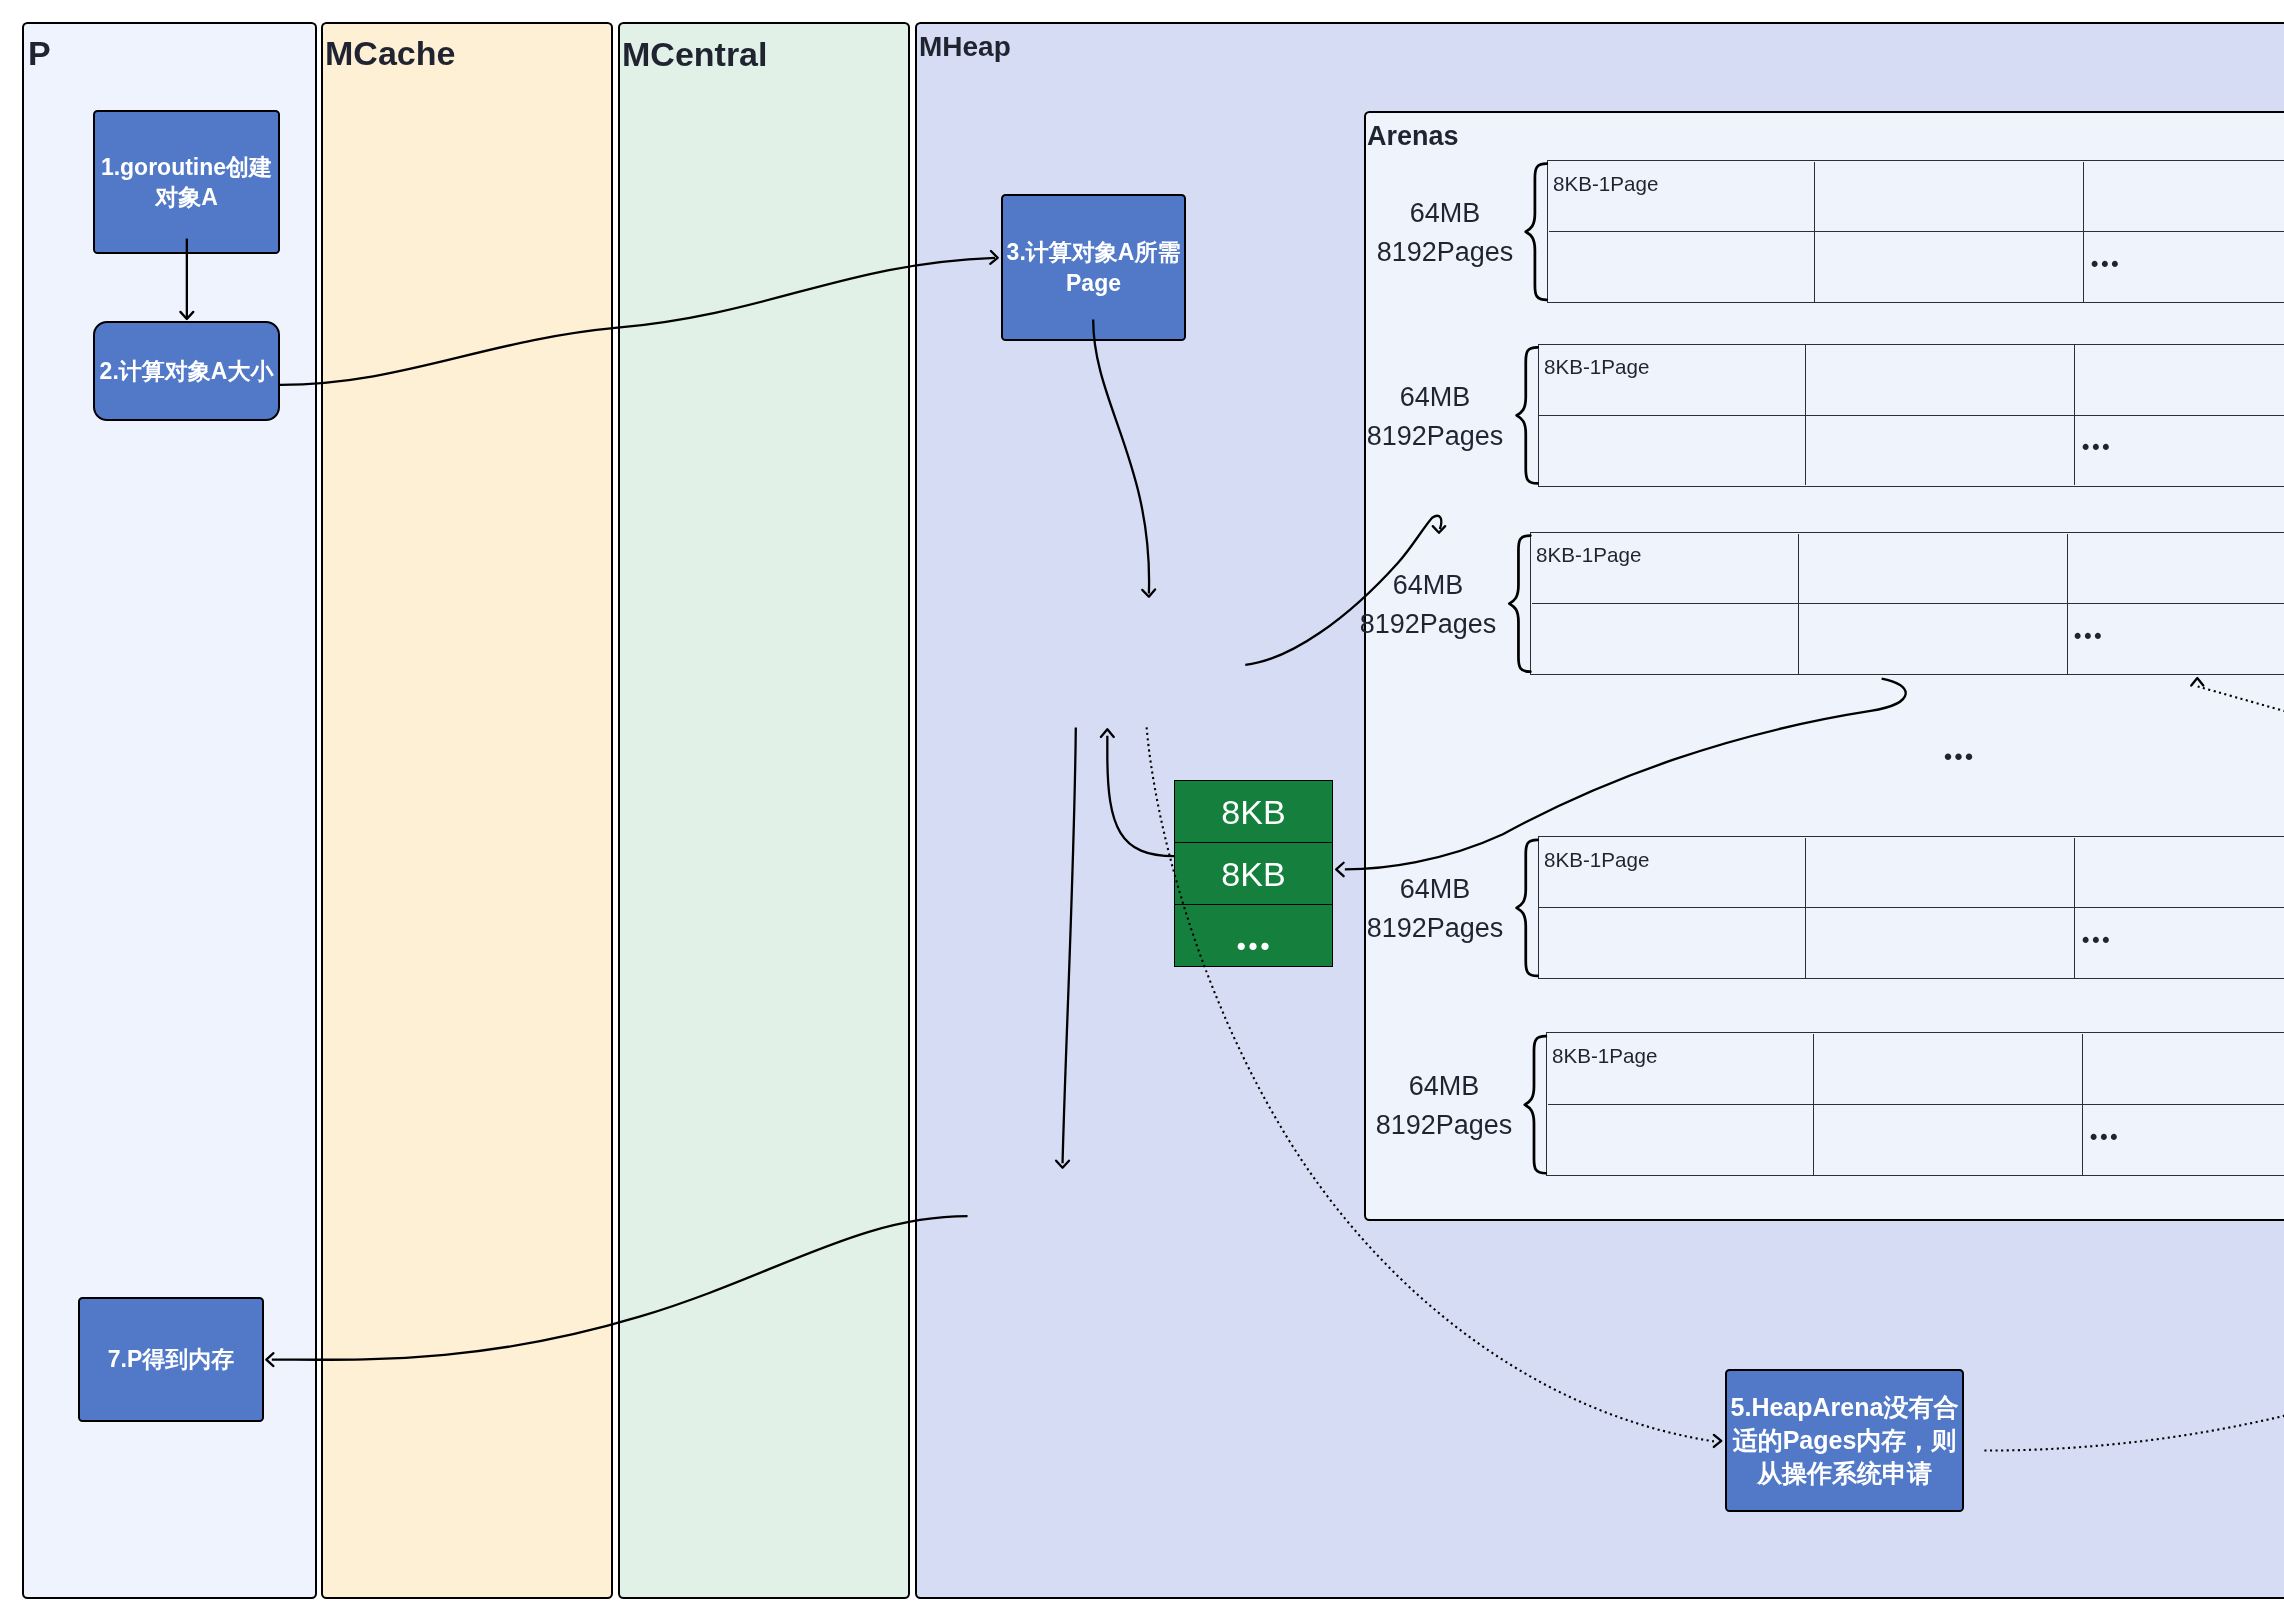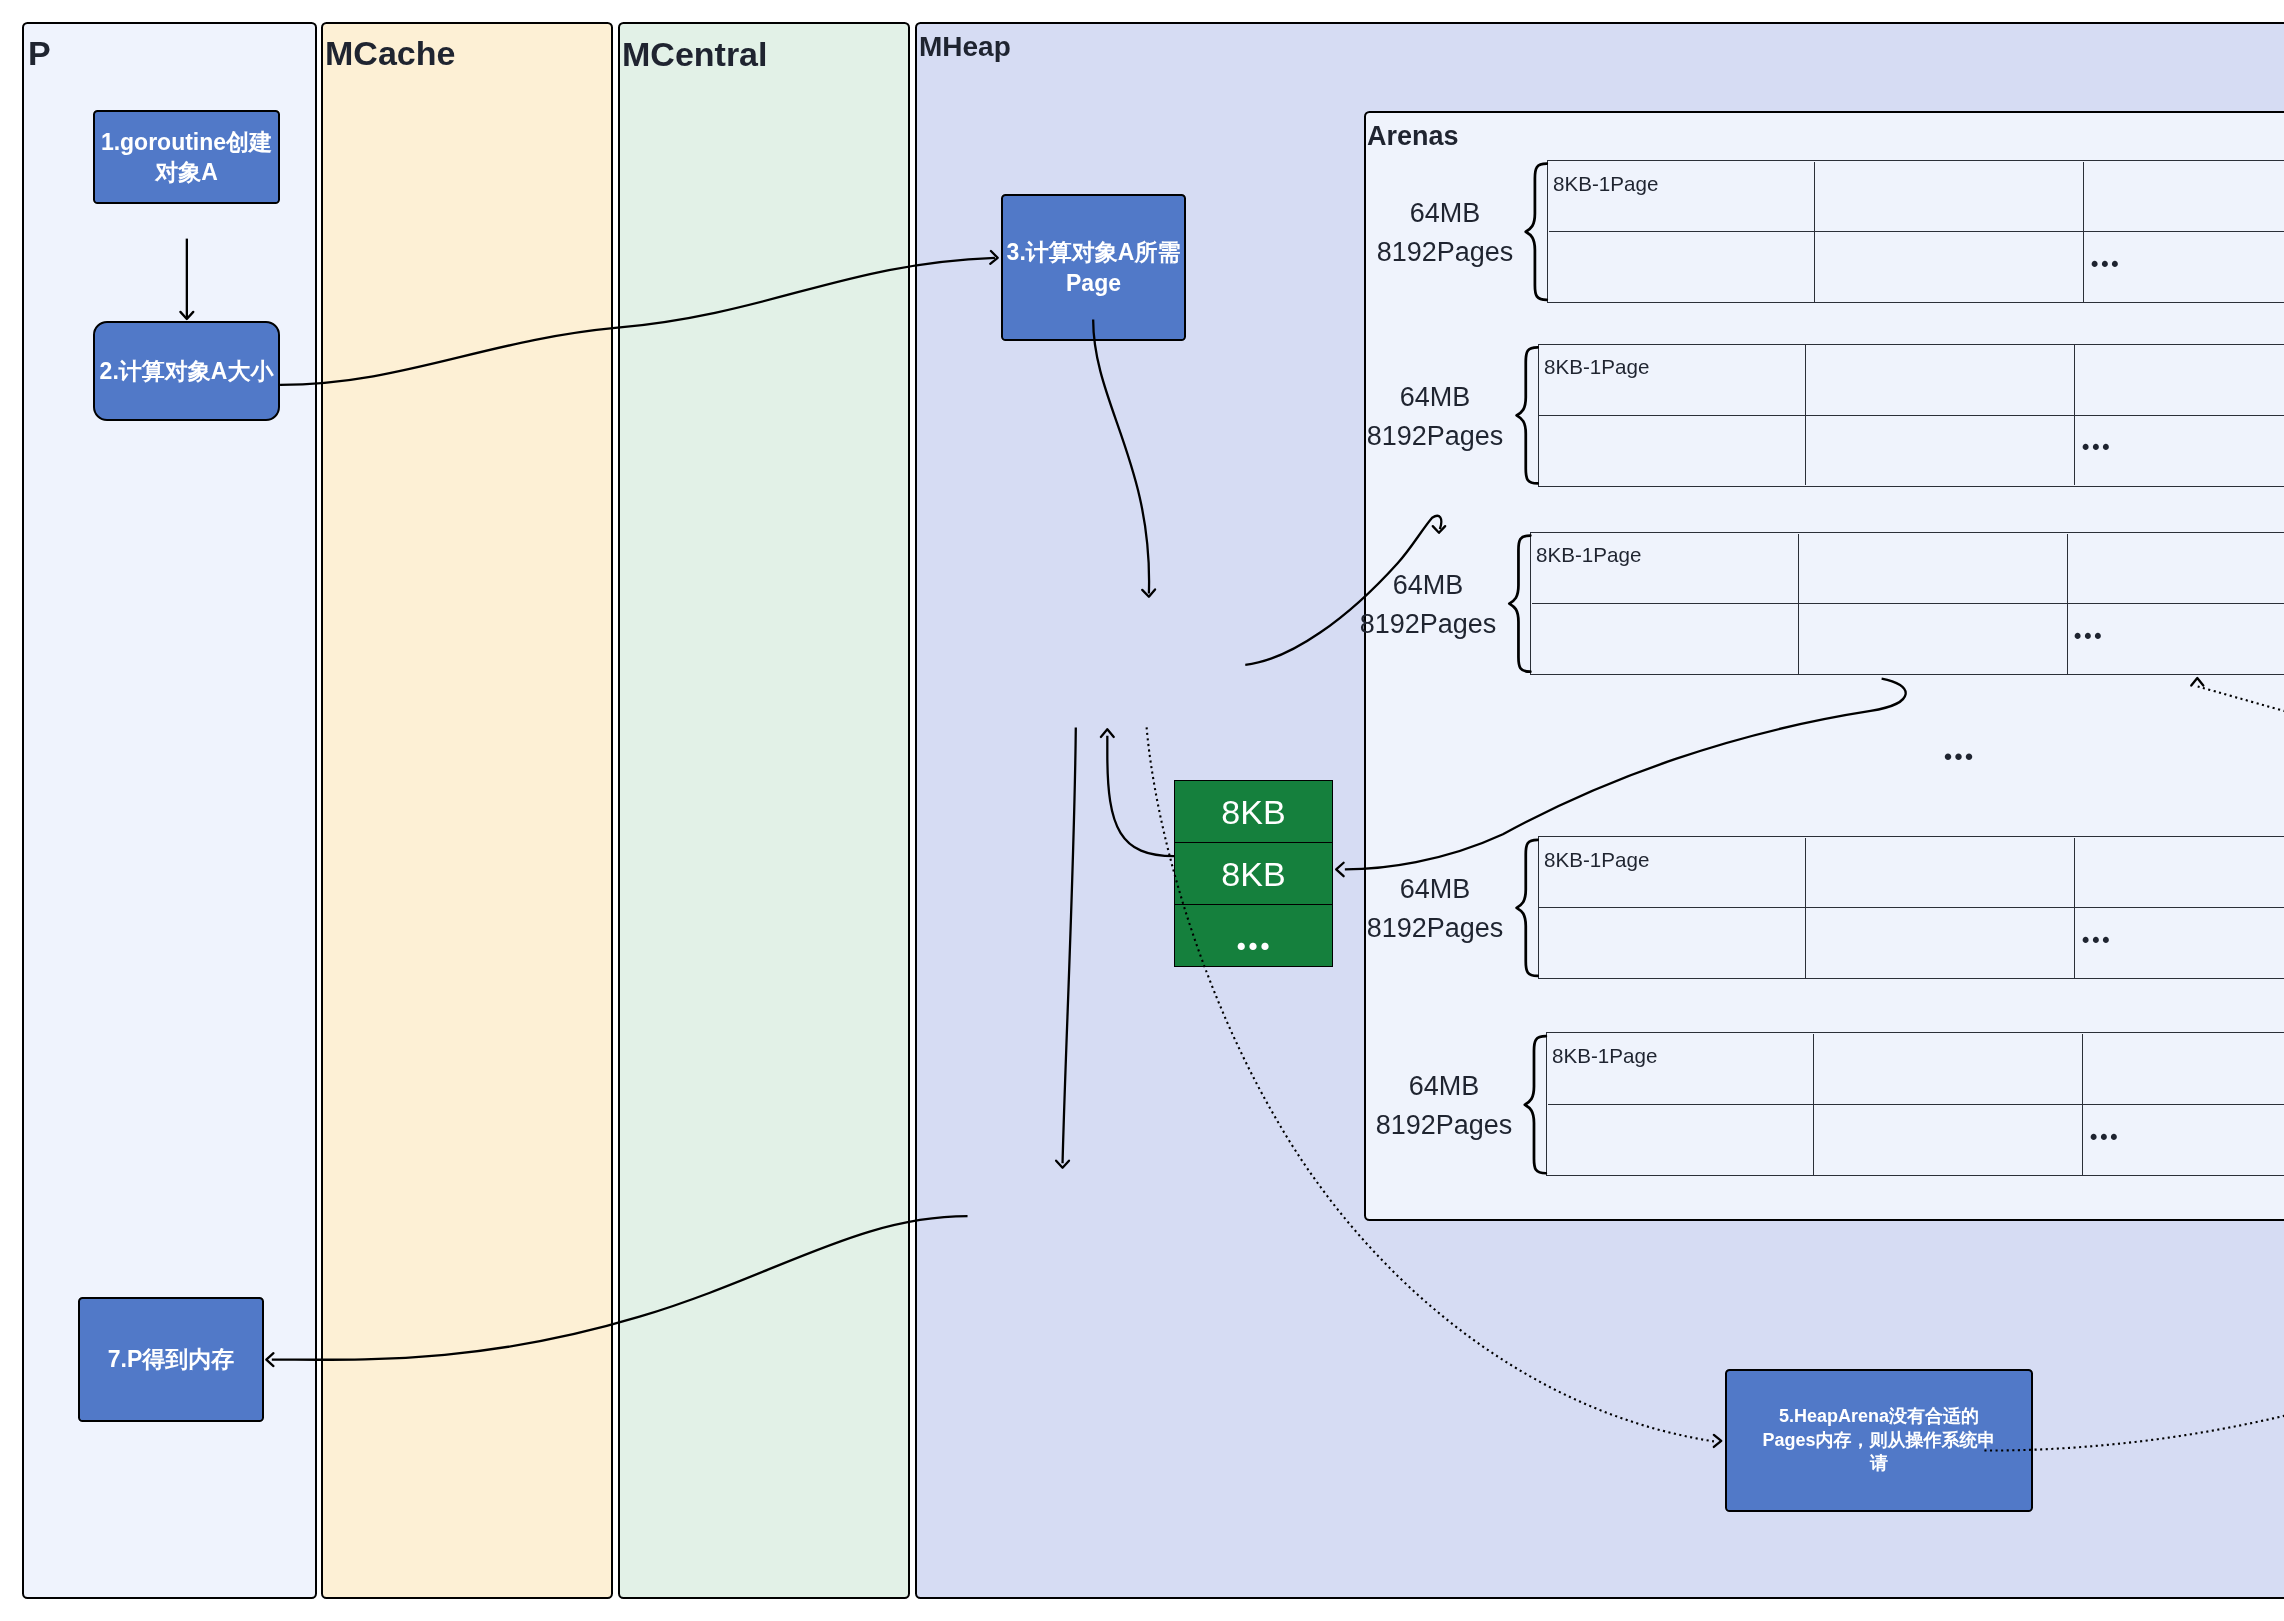--- a/index.html
+++ b/index.html
@@ -91,30 +91,30 @@
   <div class="ha-dots" style="left:2089px;top:1109px;">...</div>
   <div class="ha-size" style="left:1357px;top:1067px;width:174px;"><span>64MB</span><br><span>8192Pages</span></div>
 
   <div class="mid-dots" style="left:1943px;top:727px;">...</div>
   <div class="stack" style="left:1174px;top:780px;width:159px;height:187px;">
     <div class="stack-cell">8KB</div>
     <div class="stack-cell">8KB</div>
     <div class="stack-cell dots">...</div>
   </div>
 
-  <div class="step" style="left:93px;top:110px;width:187px;height:94px;">
+  <div class="step" style="left:93px;top:110px;width:187px;height:144px;">
       <span>1.goroutine创建对象A</span>
     </div>
   <div class="step" style="left:93px;top:321px;width:187px;height:100px;border-radius:14px;">
       <span>2.计算对象A大小</span>
     </div>
   <div class="step" style="left:1001px;top:194px;width:185px;height:147px;">
       <span>3.计算对象A所需Page</span>
     </div>
-  <div class="step" style="left:1725px;top:1369px;width:308px;height:143px;font-size:18px;">
+  <div class="step" style="left:1725px;top:1369px;width:239px;height:143px;font-size:25px;">
       <span style="width:243px;display:inline-block;">5.HeapArena没有合适的Pages内存，则从操作系统申请</span>
     </div>
   <div class="step" style="left:78px;top:1297px;width:186px;height:125px;">
       <span>7.P得到内存</span>
     </div>
   <svg id="braces" viewBox="0 0 6368 3550" width="2909" height="1622">
     <path d="M 3386 358 C 3362.96 358 3360 367.6 3360 390 L 3360 467.0 C 3360 493.56 3351.45 500.35 3340 507.0 C 3351.45 513.65 3360 520.44 3360 547.0 L 3360 624 C 3360 646.4 3362.96 656 3386 656"></path>
     <path d="M 5150 358 C 5173.04 358 5174 367.6 5174 390 L 5174 467.0 C 5174 493.56 5182.55 500.35 5194 507.0 C 5182.55 513.65 5174 520.44 5174 547.0 L 5174 624 C 5174 646.4 5173.04 656 5150 656"></path>
     <path d="M 3366 760 C 3342.96 760 3340 769.6 3340 792 L 3340 869.0 C 3340 895.56 3331.45 902.35 3320 909.0 C 3331.45 915.65 3340 922.44 3340 949.0 L 3340 1026 C 3340 1048.4 3342.96 1058 3366 1058"></path>
     <path d="M 5130 760 C 5153.04 760 5154 769.6 5154 792 L 5154 869.0 C 5154 895.56 5162.55 902.35 5174 909.0 C 5162.55 915.65 5154 922.44 5154 949.0 L 5154 1026 C 5154 1048.4 5153.04 1058 5130 1058"></path>

